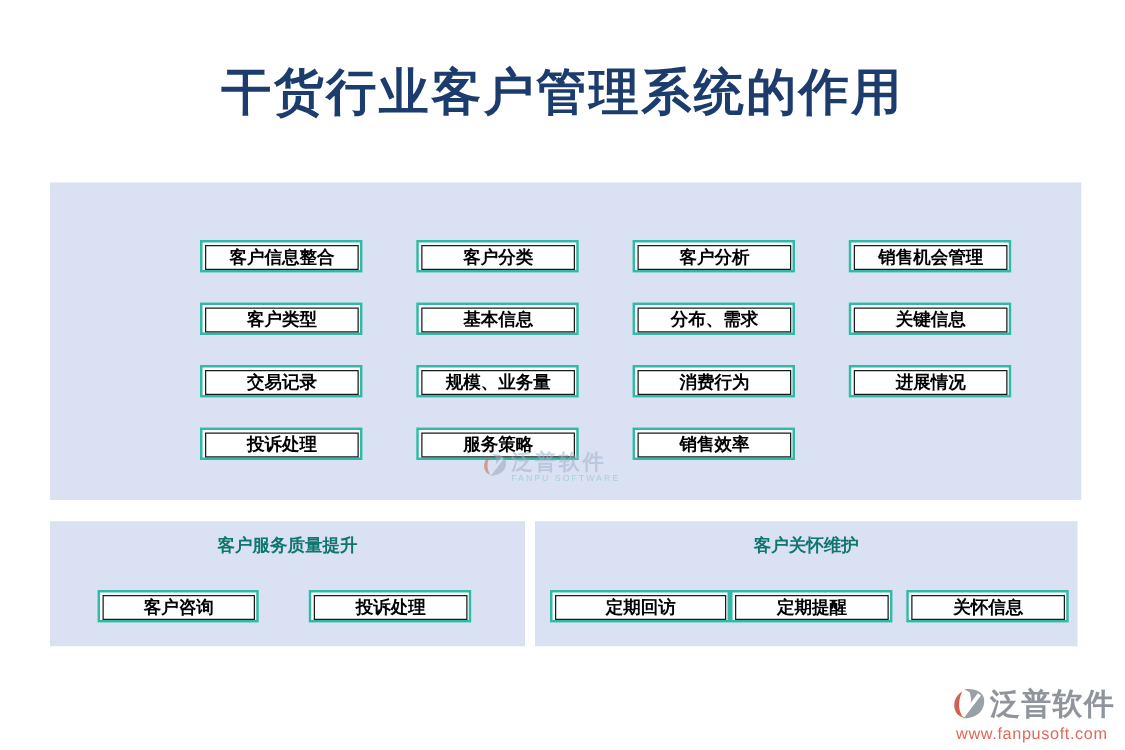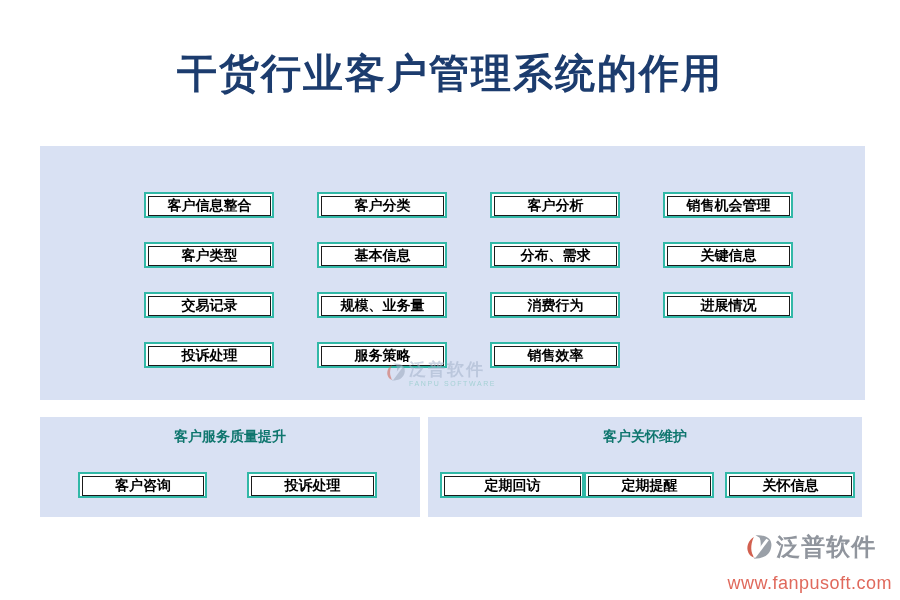--- a/index.html
+++ b/index.html
@@ -5,41 +5,41 @@
   html,body{margin:0;padding:0;background:#ffffff;}
   .page{position:relative;width:900px;height:600px;background:#ffffff;overflow:hidden;
         font-family:"Liberation Sans",sans-serif;}
   .title{position:absolute;top:46px;left:0;width:900px;text-align:center;
          font-family:"Liberation Serif",serif;font-size:40px;font-weight:bold;
          color:#1c3c6e;letter-spacing:2px;}
   .panel{position:absolute;background:#d9e1f3;}
   .main-panel{left:40px;top:146px;width:825px;height:254px;}
   .service-panel{left:40px;top:417px;width:380px;height:100px;}
   .care-panel{left:428px;top:417px;width:434px;height:100px;}
-  .grid{position:absolute;left:104px;top:46px;display:grid;
+  .grid{position:absolute;left:120px;top:46px;display:grid;
         grid-template-columns:repeat(4,130px);column-gap:43px;
         grid-auto-rows:26px;row-gap:24px;}
   .btn{position:relative;border:2px solid #31b8a7;background:#ffffff;
        box-sizing:border-box;height:26px;}
   .btn-inner{position:absolute;left:2px;top:2px;right:1px;bottom:0;
        border:1px solid #1a1a1a;display:flex;align-items:center;justify-content:center;
        font-size:14px;font-weight:bold;color:#000000;white-space:nowrap;}
   .panel-header{position:absolute;top:11px;left:0;width:100%;text-align:center;
        font-size:14px;font-weight:bold;color:#0f766e;}
   .abs{position:absolute;padding-left:22px;}
   .watermark{position:absolute;left:384px;top:360px;display:flex;align-items:flex-start;
        opacity:0.55;pointer-events:none;}
   .wm-texts{display:flex;flex-direction:column;margin-left:3px;}
   .wm-cn{font-size:17px;font-weight:bold;color:#a3b2cb;letter-spacing:2px;line-height:19px;}
   .wm-sub{font-size:7px;color:#7cc4bd;letter-spacing:1.6px;line-height:9px;}
   .logo{position:absolute;right:8px;bottom:6px;display:flex;flex-direction:column;
        align-items:center;}
   .logo-row{display:flex;align-items:center;}
   .logo-cn{font-size:24px;font-weight:bold;color:#90959d;letter-spacing:1px;margin-left:3px;}
-  .logo-url{font-size:18px;color:#e0695c;letter-spacing:0.5px;margin-top:10px;}
+  .logo-url{font-size:13px;color:#e0695c;letter-spacing:0.5px;margin-top:0px;}
   .lgsvg{display:block;}
 </style>
 </head>
 <body>
 
 <div class="page">
 
   <div class="title">干货行业客户管理系统的作用</div>
 
   <div class="panel main-panel">

